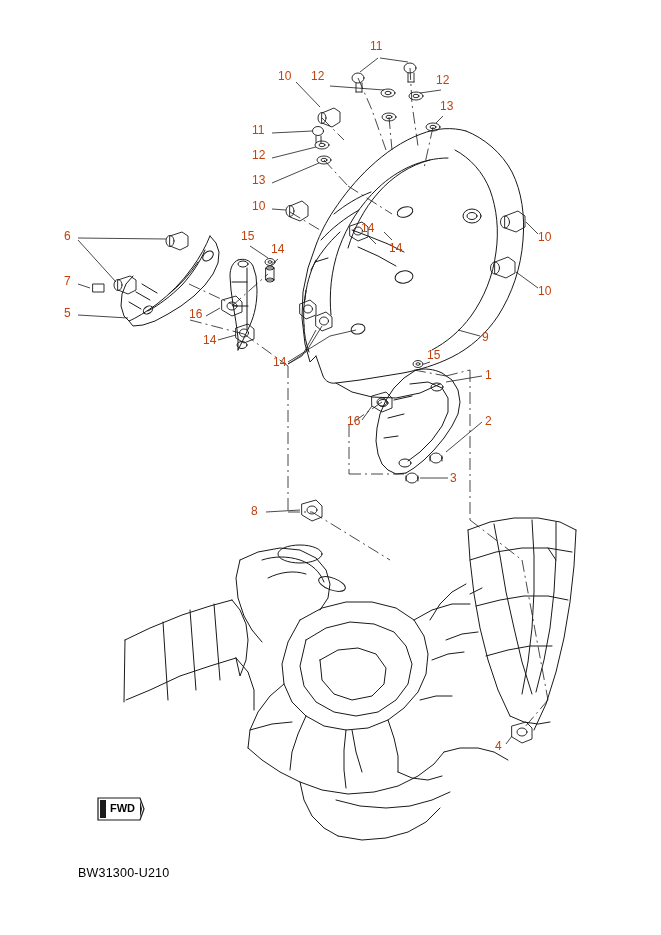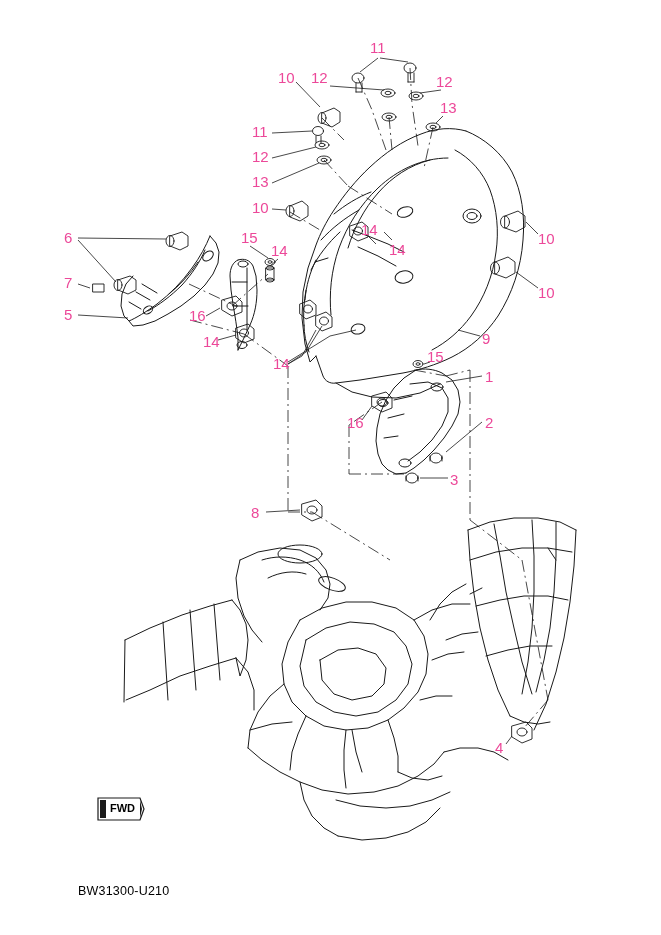--- a/index.html
+++ b/index.html
@@ -24,22 +24,22 @@
   svg.layer {
     position: absolute;
     left: 0;
     top: 0;
     width: 661px;
     height: 935px;
   }
   .callout {
     position: absolute;
     font-family: "Liberation Sans", sans-serif;
-    font-size: 15px;
-    color: #ec4899;
+    font-size: 12px;
+    color: #c2410c;
     white-space: nowrap;
     line-height: 1;
   }
   .partcode {
     position: absolute;
     font-family: "Liberation Sans", sans-serif;
     font-size: 12.5px;
     letter-spacing: 0.2px;
     color: #000000;
     white-space: nowrap;
@@ -411,15 +411,15 @@
 
   <div class="fwd-badge">
     <svg viewBox="0 0 50 30" width="50" height="30">
       <path d="M2,4 L44,4 L48,15 L44,26 L2,26 Z" fill="#ffffff" stroke="#1a1a1a" stroke-width="1.2"></path>
       <path d="M4,6 L10,6 L10,24 L4,24 Z" fill="#1a1a1a"></path>
       <path d="M44,6 L46,15 L44,24 Z" fill="#1a1a1a"></path>
     </svg>
     <span class="fwd-text">FWD</span>
   </div>
 
-  <div class="partcode" style="left:78px; top:884px;">BW31300-U210</div>
+  <div class="partcode" style="left:78px; top:866px;">BW31300-U210</div>
 
 </div>
 
 </body></html>

